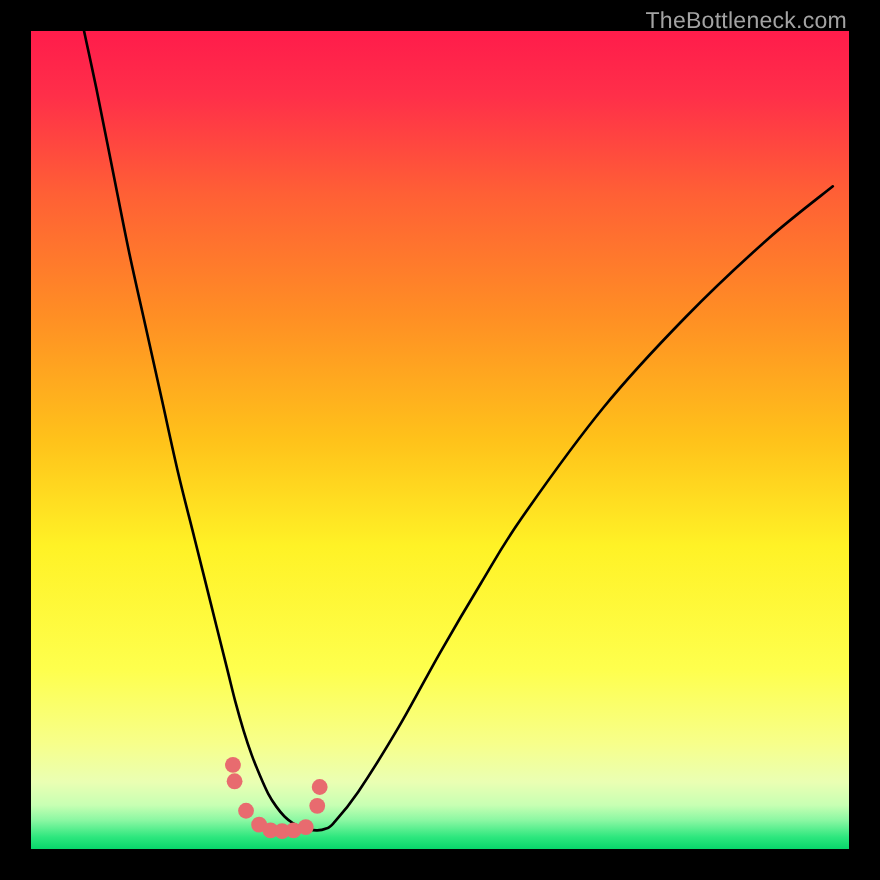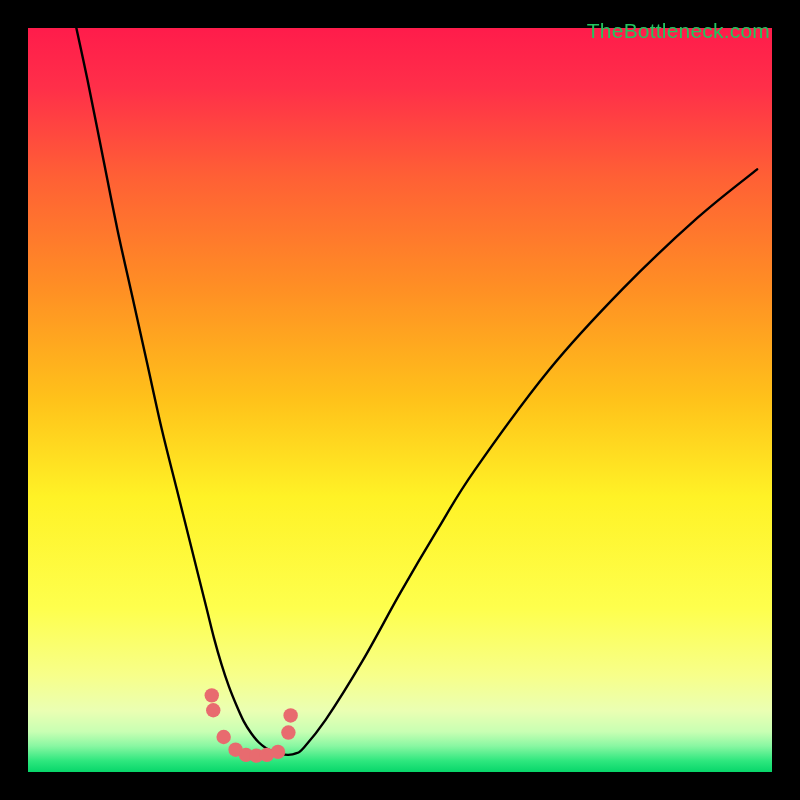--- a/index.html
+++ b/index.html
@@ -25,23 +25,23 @@
     height: 744px;
     overflow: hidden;
   }
   .plot-area svg {
     position: absolute;
     top: 0; left: 0;
     width: 100%; height: 100%;
   }
   .watermark {
     position: absolute;
-    top: 19px;
+    top: 7px;
     right: 30px;
-    color: #22c55e;
+    color: #a3a3a3;
     font-size: 21px;
     letter-spacing: 0.2px;
     font-weight: 500;
   }
 </style>
 </head>
 <body>
 
 <div class="frame">
   <div class="plot-area">

